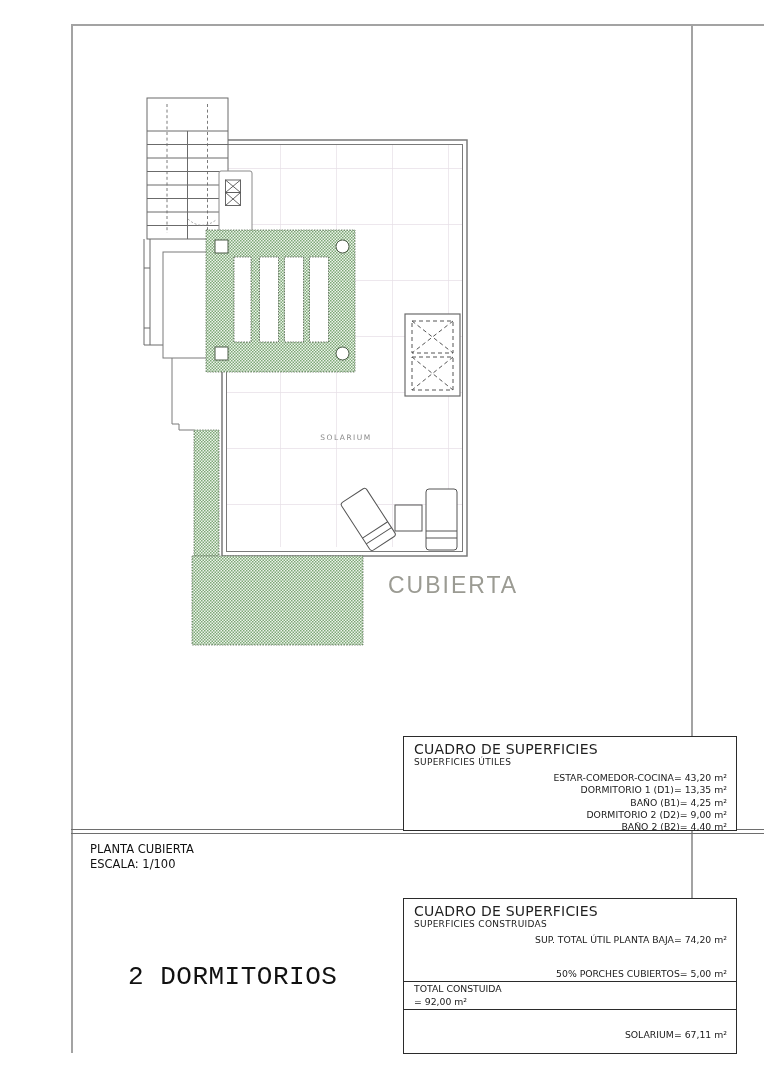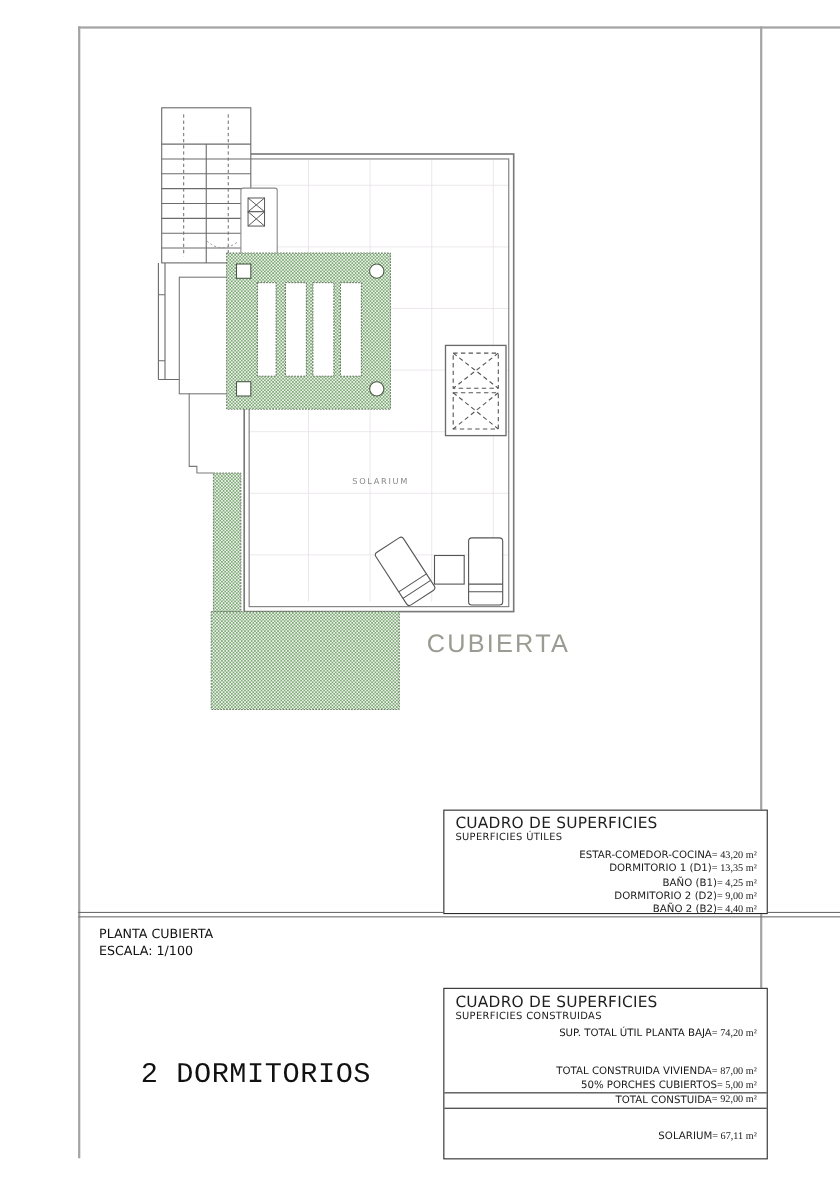--- a/index.html
+++ b/index.html
@@ -16,31 +16,31 @@
   
   .plan-svg{position:absolute;left:0;top:0;}
   
   .cubierta{position:absolute;left:388px;top:572px;font-family:"Liberation Sans",sans-serif;
     font-size:23px;letter-spacing:2px;color:#9b9b93;}
   
   .drawing-title{position:absolute;left:90px;top:842px;font-size:11.5px;line-height:15px;color:#111;}
   .bedrooms{position:absolute;left:128px;top:962px;font-family:Liberation Mono, monospace;
     font-size:26px;letter-spacing:.5px;color:#111;}
   
-  .surface-table{position:absolute;left:403px;width:295px;background:#fff;
+  .surface-table{position:absolute;left:403px;width:334px;background:#fff;
     border:1.5px solid #2b2b2b;box-sizing:border-box;}
   .table-utiles{top:736px;height:95px;}
   .table-construidas{top:898px;height:156px;}
   .st-title{font-size:14px;line-height:16px;padding:4px 10px 0 10px;letter-spacing:.2px;color:#1f1f1f;}
   .st-subtitle{font-size:9px;line-height:10px;padding:0 10px;letter-spacing:.3px;}
   .st-rows{margin-top:5px;}
   .st-row{display:flex;justify-content:flex-end;font-size:9.3px;line-height:12.3px;
     padding:0 9px 0 10px;}
-  .st-row .val{white-space:nowrap;font-family:Liberation Serif, serif;}
-  .st-row.emph{border-top:1px solid #2b2b2b;border-bottom:1px solid #2b2b2b;line-height:13.5px;}
+  .st-row .val{white-space:nowrap;}
+  .st-row.emph{border-top:1px solid #2b2b2b;border-bottom:1px solid #2b2b2b;line-height:13.5px;flex-direction:column;}
   .gap-a{height:22px;} .gap-b{height:19px;}
 </style>
 </head>
 <body>
 
 <div class="frame-top"></div>
 <div class="frame-left"></div>
 <div class="frame-right"></div>
 <div class="section-divider"></div>
 
@@ -165,24 +165,20 @@
 <div class="surface-table table-construidas">
   <div class="st-title">CUADRO DE SUPERFICIES</div>
   <div class="st-subtitle">SUPERFICIES CONSTRUIDAS</div>
   <div class="st-rows">
     <div class="st-row">
       <span>SUP. TOTAL ÚTIL PLANTA BAJA</span>
       <span class="val">= 74,20 m²</span>
     </div>
     <div class="gap-a"></div>
     <div class="st-row">
-      <span>TOTAL CONSTRUIDA VIVIENDA</span>
-      <span class="val">= 87,00 m²</span>
-    </div>
-    <div class="st-row">
       <span>50% PORCHES CUBIERTOS</span>
       <span class="val">= 5,00 m²</span>
     </div>
     <div class="st-row emph">
       <span>TOTAL CONSTUIDA</span>
       <span class="val">= 92,00 m²</span>
     </div>
     <div class="gap-b"></div>
     <div class="st-row">
       <span>SOLARIUM</span>

